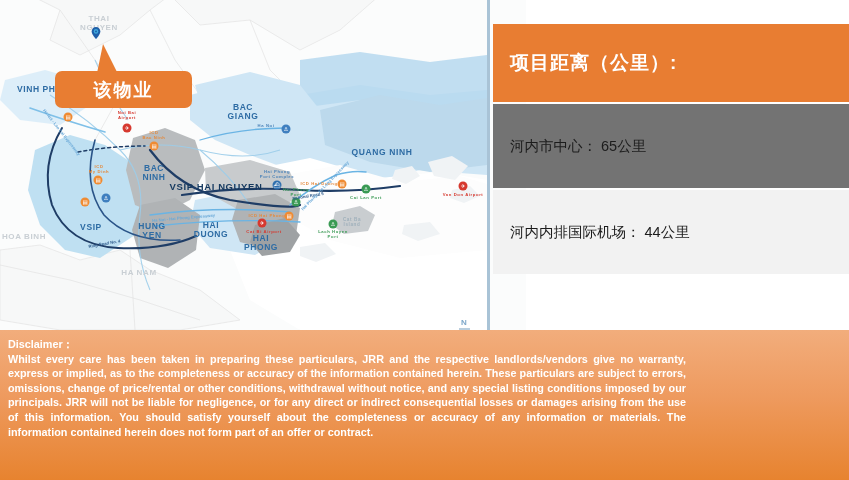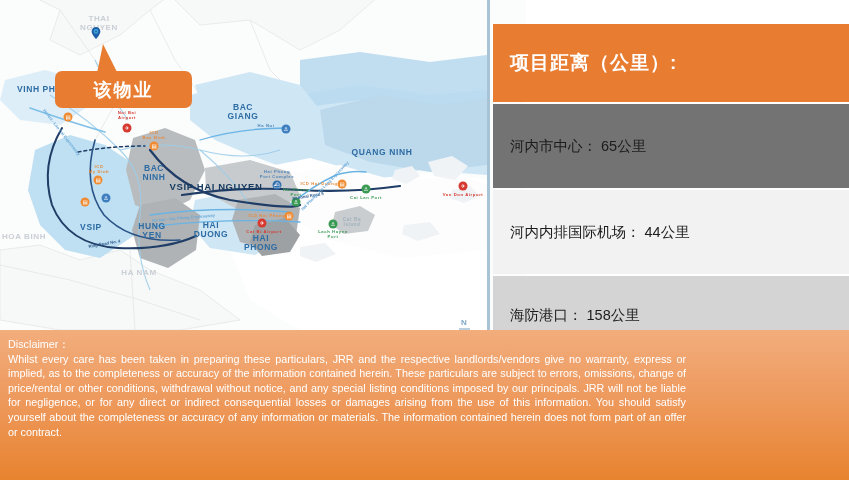--- a/index.html
+++ b/index.html
@@ -99,21 +99,21 @@
   #dist-row-2 { top: 252px; background: #d4d4d4; height: 78px; }
 
   
   #disclaimer-band {
     position: absolute; left: 0; top: 330px; width: 849px; height: 150px;
     background: linear-gradient(to bottom, #f2ad7c 0%, #ee9a5e 45%, #e7832f 100%);
     overflow: hidden;
   }
   #disclaimer-text {
     position: absolute; left: 8px; top: 7px; width: 678px;
-    color: #ffffff; font-size: 10.8px; line-height: 14.6px;
+    color: #ffffff; font-size: 10.8px; line-height: 14.6px; font-weight: bold;
   }
   #disclaimer-title { font-size: 10.8px; }
   #disclaimer-body { text-align: justify; text-align-last: left; }
 </style>
 </head>
 <body>
 
 <div id="root">
 
   <div id="map-panel">
@@ -283,23 +283,20 @@
   <div id="table-panel">
     <div id="table-header">
       <span>项目距离（公里）:</span>
     </div>
     <div class="dist-row" id="dist-row-0">
       <span>河内市中心： 65公里</span>
     </div>
     <div class="dist-row" id="dist-row-1">
       <span>河内内排国际机场： 44公里</span>
     </div>
-    <div class="dist-row" id="dist-row-2">
-      <span>海防港口： 158公里</span>
-    </div>
   </div>
 
   <div id="disclaimer-band">
     <div id="disclaimer-text">
       <div id="disclaimer-title">Disclaimer：</div>
       <div id="disclaimer-body">Whilst every care has been taken in preparing these particulars, JRR and the respective landlords/vendors give no warranty, express or implied, as to the completeness or accuracy of the information contained herein. These particulars are subject to errors, omissions, change of price/rental or other conditions, withdrawal without notice, and any special listing conditions imposed by our principals. JRR will not be liable for negligence, or for any direct or indirect consequential losses or damages arising from the use of this information. You should satisfy yourself about the completeness or accuracy of any information or materials. The information contained herein does not form part of an offer or contract.</div>
     </div>
 
   </div>
 

